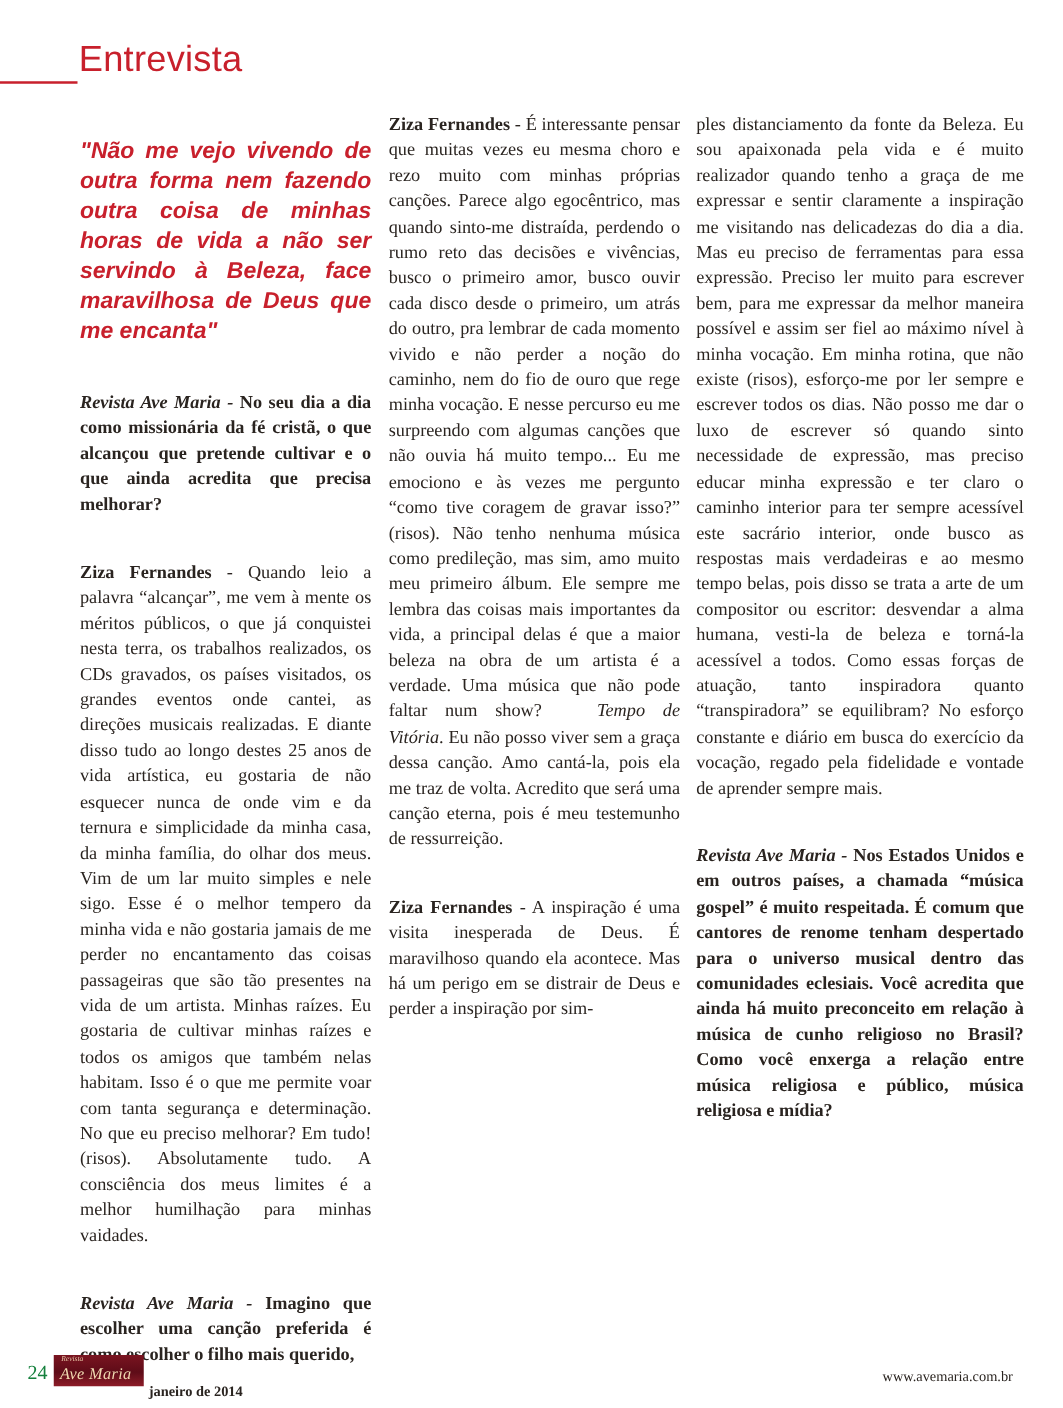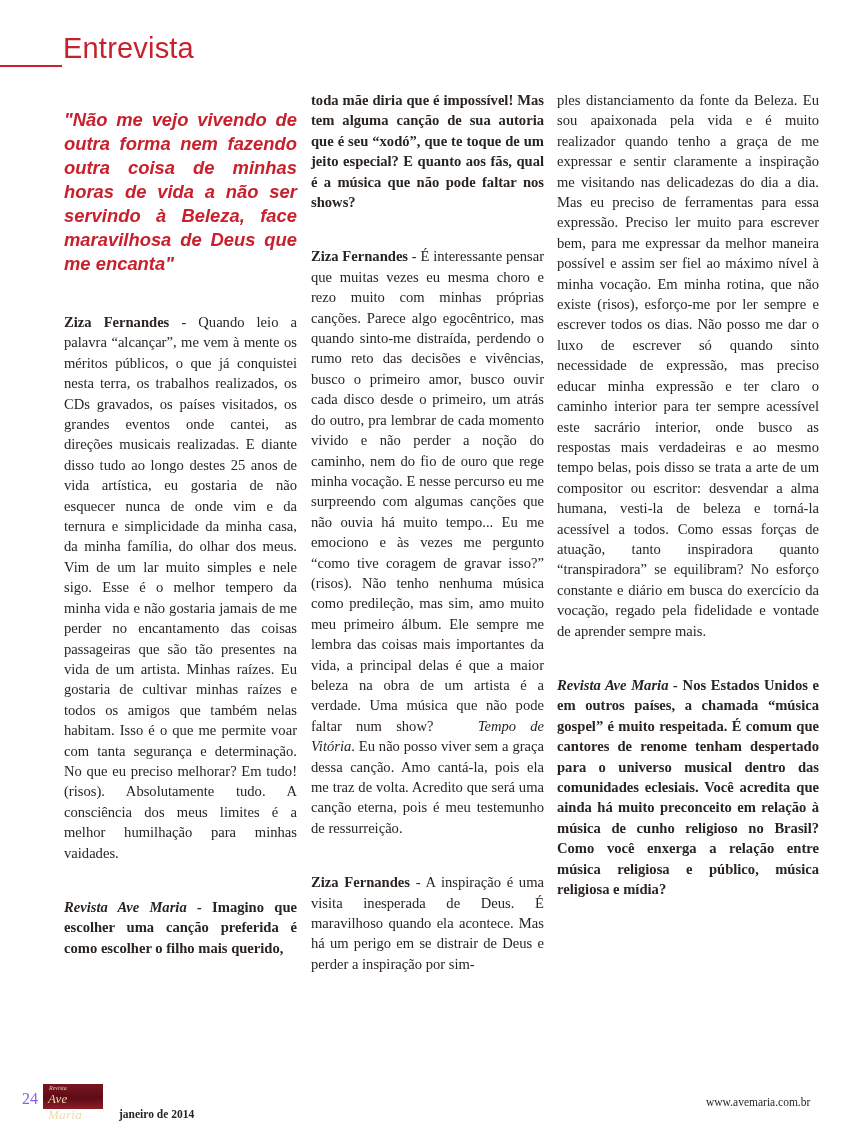--- a/index.html
+++ b/index.html
@@ -13,42 +13,42 @@
   .col2 { left: 311px; }
   .col3 { left: 557px; width: 262px; }
   .col p { margin: 0 0 20px 0; }
   .col p.gap { margin-bottom: 34px; }
   .pullquote { font-family: "Liberation Sans", "DejaVu Sans", sans-serif; font-weight: bold; font-style: italic;
                color: #c8202c; font-size: 18.4px; line-height: 24px; margin: 18px 0 36px 0; text-align: justify; }
   .q { font-weight: bold; }
   .q .mag { font-style: italic; }
   .speaker { font-weight: bold; }
   .it { font-style: italic; margin-left: 30px; }
-  .footer-page { position: absolute; left: 22px; top: 1090px; font-size: 16px; color: #8b5cf6; }
-  .footer-logo { position: absolute; left: 43px; top: 1084px; width: 60px; height: 25px;
+  .footer-page { position: absolute; left: 22px; top: 1090px; font-size: 16px; color: #15803d; }
+  .footer-logo { position: absolute; left: 43px; top: 1084px; width: 72px; height: 25px;
                  background: linear-gradient(180deg, #7a1420 0%, #5e0c18 55%, #8c1c28 100%); }
   .footer-logo .small { position: absolute; left: 6px; top: 1px; font-size: 6px; color: #e8c9a8; font-style: italic; }
   .footer-logo .big { position: absolute; left: 5px; top: 7px; font-size: 13px; color: #f0d8b0; font-style: italic; letter-spacing: 0.3px; }
   .footer-date { position: absolute; left: 119px; top: 1108px; font-size: 11.5px; color: #2a2420; font-weight: bold; }
   .footer-url { position: absolute; left: 706px; top: 1096px; font-size: 11.5px; color: #2a2420; }
 </style>
 </head>
 <body>
 
 <div class="section-rule"></div>
 <h1 class="section-title" style="margin:0;text-align:right;">Entrevista</h1>
 
 <div class="col col1">
   <div class="pullquote">"Não me vejo vivendo de outra forma nem fazendo outra coisa de minhas horas de vida a não ser servindo à Beleza, face maravilhosa de Deus que me encanta"</div>
+  <p class="q gap"><span class="mag">Revista Ave Maria -</span><span> No seu dia a dia como missionária da fé cristã, o que alcançou que pretende cultivar e o que ainda acredita que precisa melhorar?</span></p>
   <p class="gap"><span class="speaker">Ziza Fernandes</span><span> - Quando leio a palavra “alcançar”, me vem à mente os méritos públicos, o que já conquistei nesta terra, os trabalhos realizados, os CDs gravados, os países visitados, os grandes eventos onde cantei, as direções musicais realizadas. E diante disso tudo ao longo destes 25 anos de vida artística, eu gostaria de não esquecer nunca de onde vim e da ternura e simplicidade da minha casa, da minha família, do olhar dos meus. Vim de um lar muito simples e nele sigo. Esse é o melhor tempero da minha vida e não gostaria jamais de me perder no encantamento das coisas passageiras que são tão presentes na vida de um artista. Minhas raízes. Eu gostaria de cultivar minhas raízes e todos os amigos que também nelas habitam. Isso é o que me permite voar com tanta segurança e determinação. No que eu preciso melhorar? Em tudo! (risos). Absolutamente tudo. A consciência dos meus limites é a melhor humilhação para minhas vaidades.</span></p>
   <p class="q"><span class="mag">Revista Ave Maria -</span><span> Imagino que escolher uma canção preferida é como escolher o filho mais querido,</span></p>
 </div>
 
 <div class="col col2">
-  <p class="q gap">toda mãe diria que é impossível! Mas tem alguma canção de sua autoria que é seu “xodó”, que te toque de um jeito especial? E quanto aos fãs, qual é a música que não pode faltar nos shows?</p>
   <p class="gap"><span class="speaker">Ziza Fernandes</span><span> - É interessante pensar que muitas vezes eu mesma choro e rezo muito com minhas próprias canções. Parece algo egocêntrico, mas quando sinto-me distraída, perdendo o rumo reto das decisões e vivências, busco o primeiro amor, busco ouvir cada disco desde o primeiro, um atrás do outro, pra lembrar de cada momento vivido e não perder a noção do caminho, nem do fio de ouro que rege minha vocação. E nesse percurso eu me surpreendo com algumas canções que não ouvia há muito tempo... Eu me emociono e às vezes me pergunto “como tive coragem de gravar isso?” (risos). Não tenho nenhuma música como predileção, mas sim, amo muito meu primeiro álbum. Ele sempre me lembra das coisas mais importantes da vida, a principal delas é que a maior beleza na obra de um artista é a verdade. Uma música que não pode faltar num show? </span><span class="it">Tempo de Vitória</span><span>. Eu não posso viver sem a graça dessa canção. Amo cantá-la, pois ela me traz de volta. Acredito que será uma canção eterna, pois é meu testemunho de ressurreição.</span></p>
   <p><span class="speaker">Ziza Fernandes</span><span> - A inspiração é uma visita inesperada de Deus. É maravilhoso quando ela acontece. Mas há um perigo em se distrair de Deus e perder a inspiração por sim-</span></p>
 </div>
 
 <div class="col col3">
   <p class="gap">ples distanciamento da fonte da Beleza. Eu sou apaixonada pela vida e é muito realizador quando tenho a graça de me expressar e sentir claramente a inspiração me visitando nas delicadezas do dia a dia. Mas eu preciso de ferramentas para essa expressão. Preciso ler muito para escrever bem, para me expressar da melhor maneira possível e assim ser fiel ao máximo nível à minha vocação. Em minha rotina, que não existe (risos), esforço-me por ler sempre e escrever todos os dias. Não posso me dar o luxo de escrever só quando sinto necessidade de expressão, mas preciso educar minha expressão e ter claro o caminho interior para ter sempre acessível este sacrário interior, onde busco as respostas mais verdadeiras e ao mesmo tempo belas, pois disso se trata a arte de um compositor ou escritor: desvendar a alma humana, vesti-la de beleza e torná-la acessível a todos. Como essas forças de atuação, tanto inspiradora quanto “transpiradora” se equilibram? No esforço constante e diário em busca do exercício da vocação, regado pela fidelidade e vontade de aprender sempre mais.</p>
   <p class="q gap"><span class="mag">Revista Ave Maria -</span><span> Nos Estados Unidos e em outros países, a chamada “música gospel” é muito respeitada. É comum que cantores de renome tenham despertado para o universo musical dentro das comunidades eclesiais. Você acredita que ainda há muito preconceito em relação à música de cunho religioso no Brasil? Como você enxerga a relação entre música religiosa e público, música religiosa e mídia?</span></p>
 </div>
 
 <div class="footer-page">24</div>

